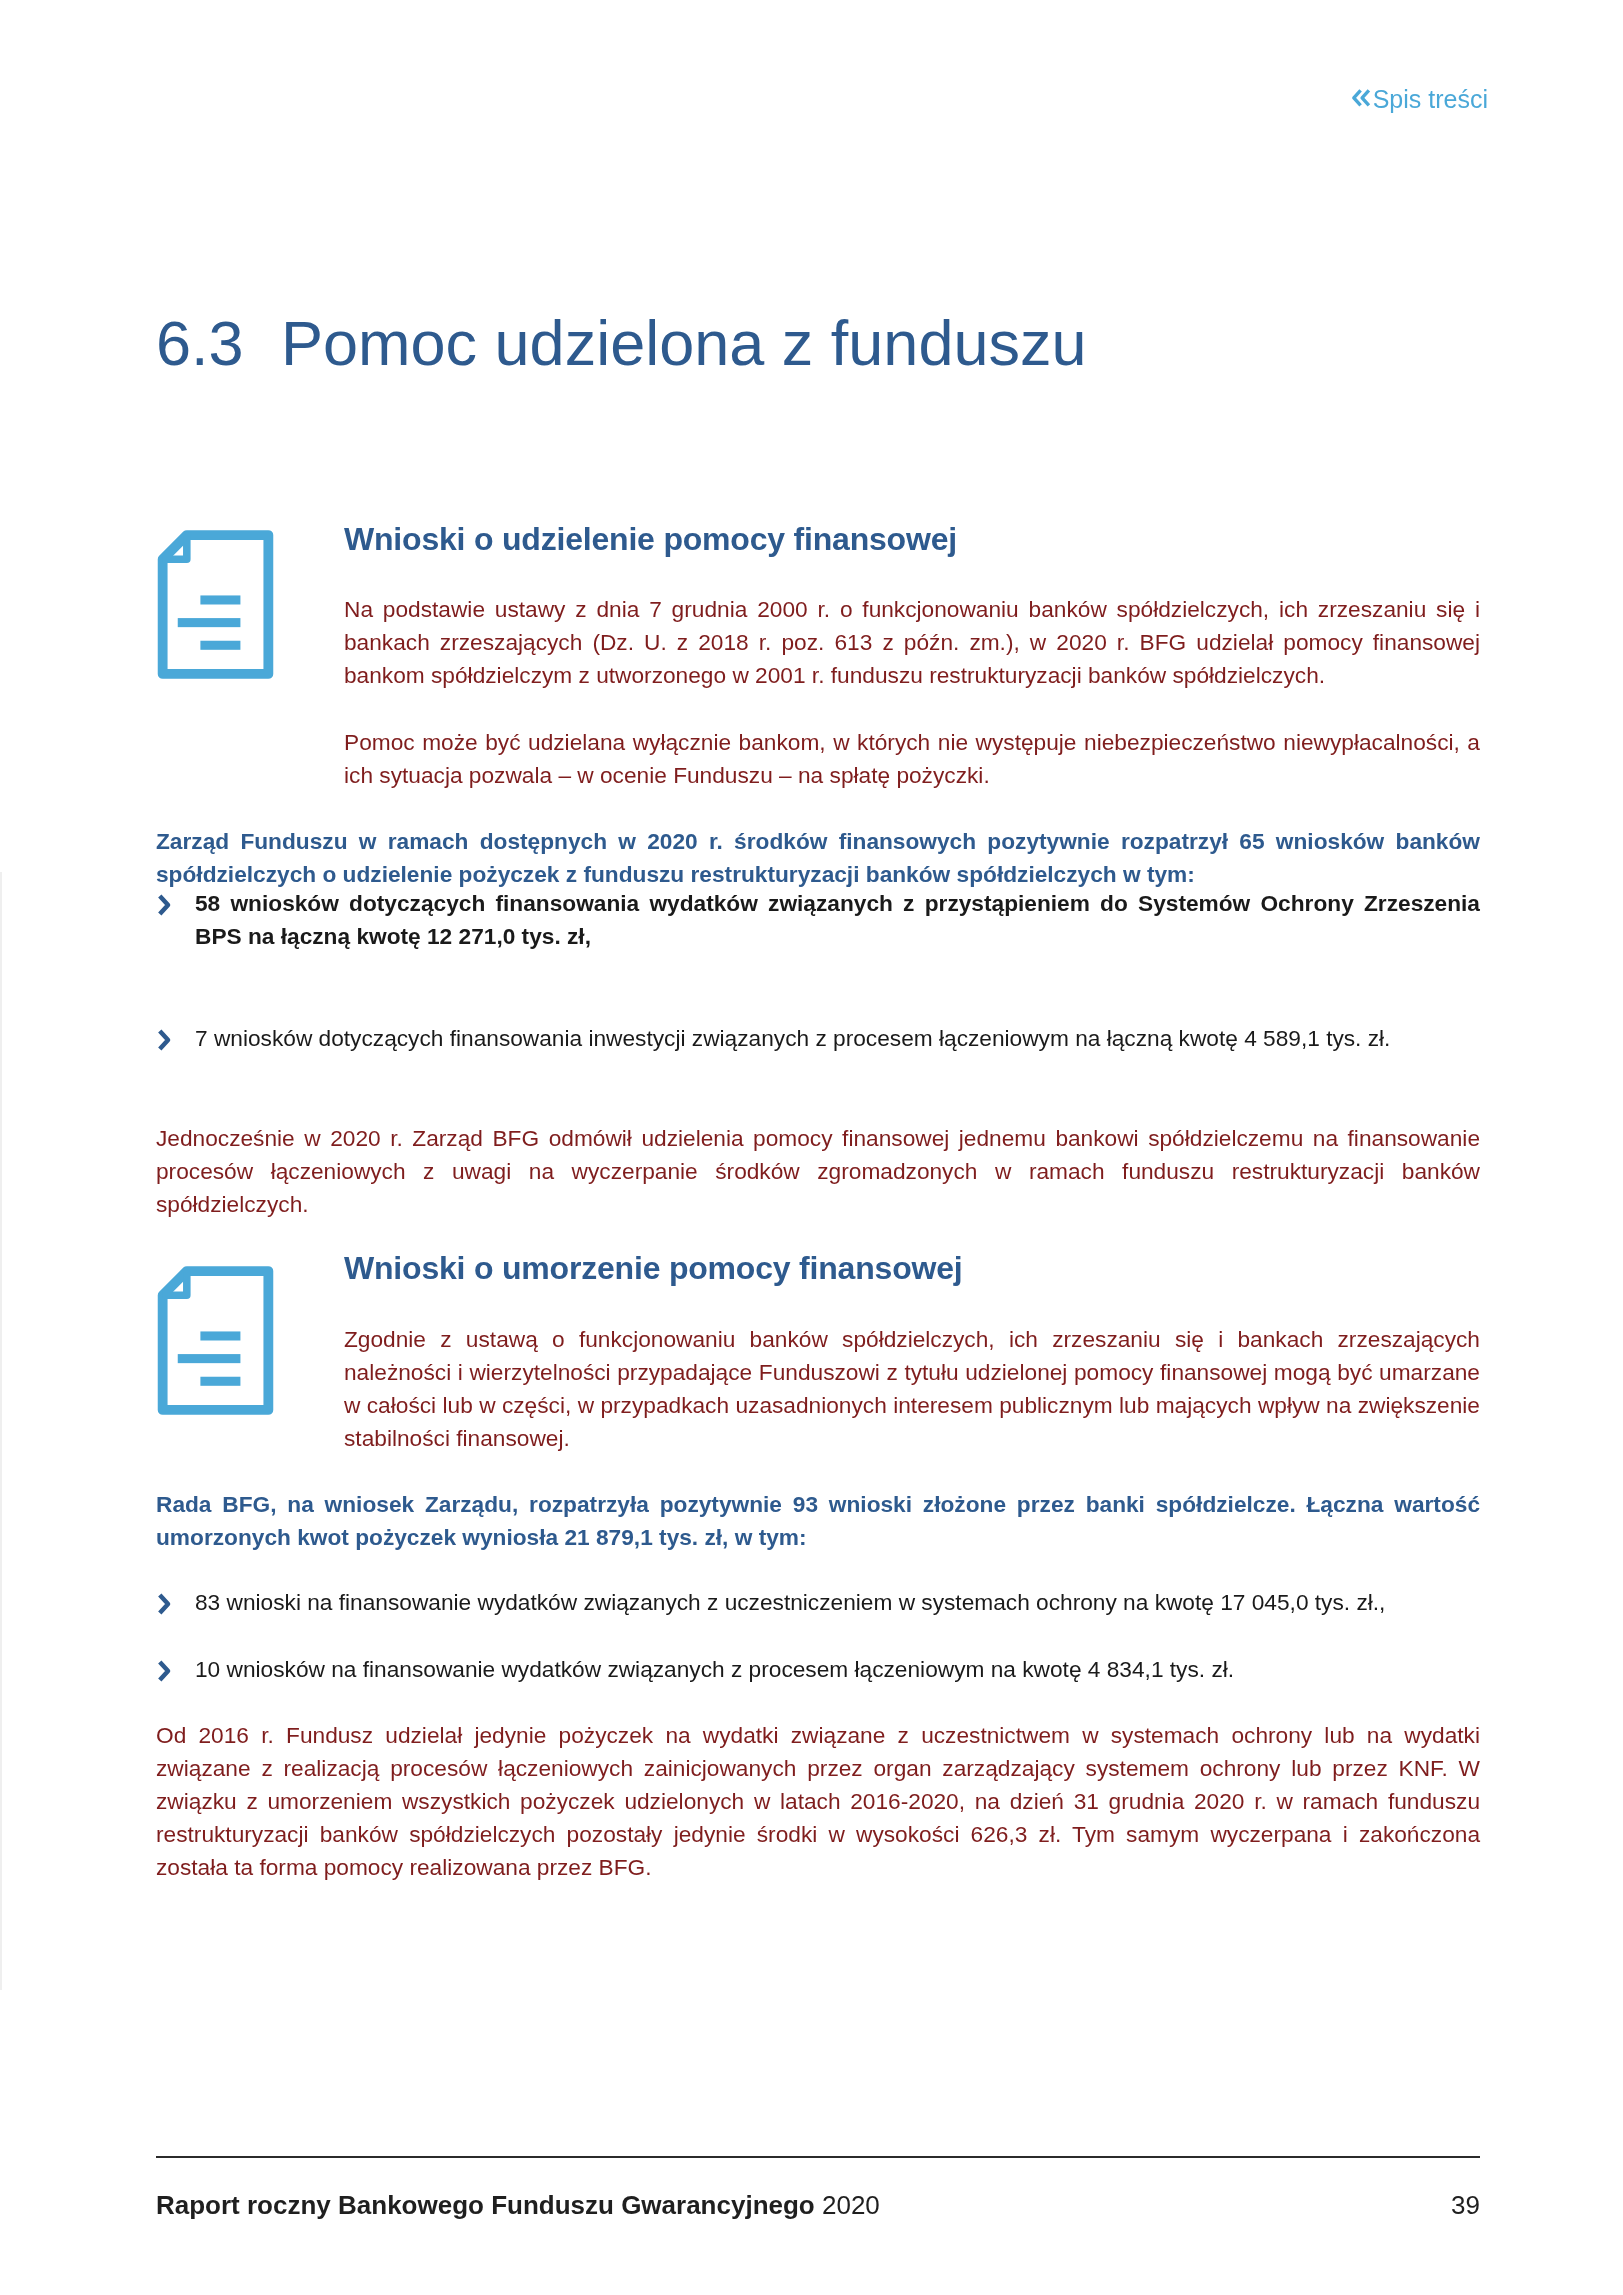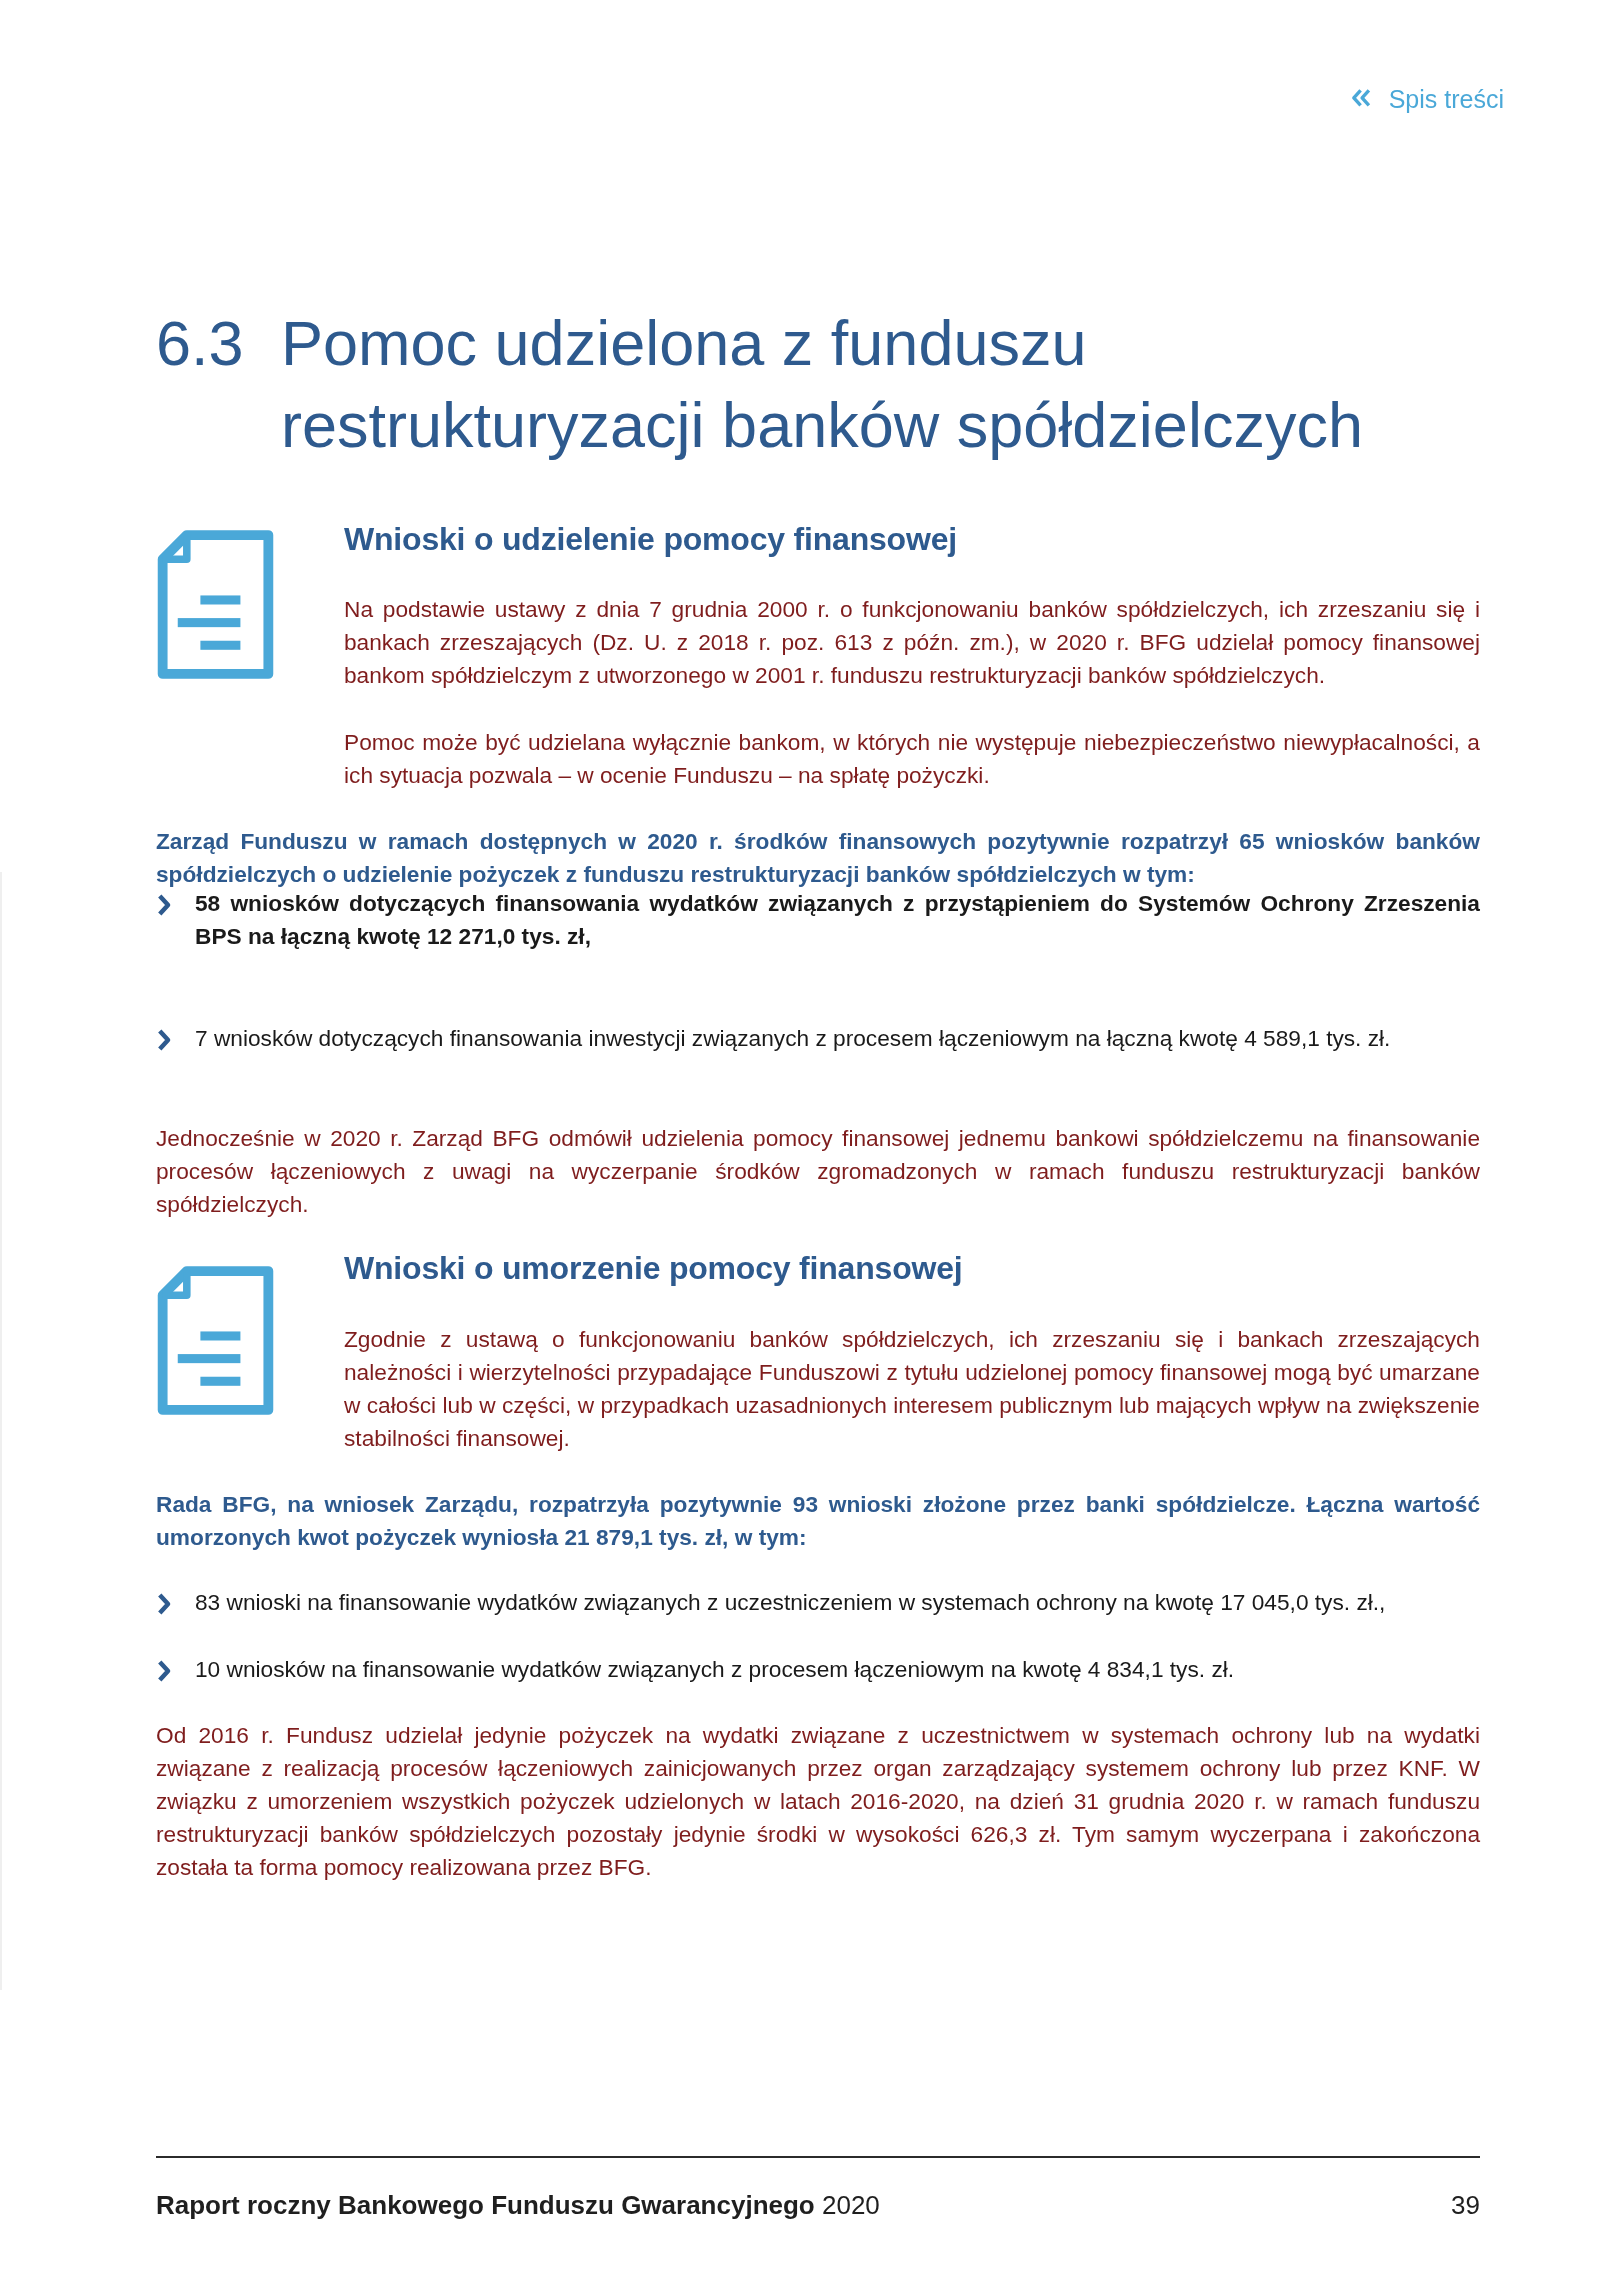--- a/index.html
+++ b/index.html
@@ -3,21 +3,21 @@
 <meta charset="utf-8">
 <style>
   html, body { margin: 0; padding: 0; background: #ffffff; }
   body {
     width: 1623px; height: 2295px; position: relative; overflow: hidden;
     font-family: "Liberation Sans", "DejaVu Sans", sans-serif;
     color: #1a1a1a;
   }
   .toc-link {
     position: absolute; top: 85px; left: 1350px;
-    display: flex; align-items: center; gap: 16px;
+    display: flex; align-items: center; gap: 0;
     color: #4aa8d8; font-size: 25px; text-decoration: none; cursor: pointer;
   }
   .toc-link svg { width: 22.7px; height: 19.6px; }
   .section-title {
     position: absolute; left: 156px; top: 302px; width: 1359px;
     color: #2e5a8e; font-size: 63px; line-height: 82px; font-weight: normal;
     margin: 0;
   }
   .section-title .num { display: inline-block; width: 125px; }
   .section-title .line2 { display: block; padding-left: 125px; }
@@ -65,21 +65,20 @@
     <svg viewBox="0 0 30 26">
         <path d="M14 3 L5 13 L14 23" fill="none" stroke="#4aa8d8" stroke-width="4.5" stroke-linejoin="round"></path>
         <path d="M25 3 L16 13 L25 23" fill="none" stroke="#4aa8d8" stroke-width="4.5" stroke-linejoin="round"></path>
       </svg>
   </span>
   <span>Spis treści</span>
 </a>
 
 <h1 class="section-title">
   <span class="num">6.3</span><span>Pomoc udzielona z funduszu</span>
-  <span class="line2">restrukturyzacji banków spółdzielczych</span>
 </h1>
 
 <div class="doc-icon" style="left:155px; top:529px;">
   <svg viewBox="0 0 160 200">
     <path d="M42 8 L150 8 L150 192 L10 192 L10 40 Z" fill="none" stroke="#4aa8d8" stroke-width="13" stroke-linejoin="round"></path>
     <path d="M10 40 L42 40 L42 8" fill="none" stroke="#4aa8d8" stroke-width="10" stroke-linejoin="round"></path>
     <rect x="60" y="88" width="53" height="12" fill="#4aa8d8"></rect>
     <rect x="30" y="118" width="83" height="12" fill="#4aa8d8"></rect>
     <rect x="60" y="148" width="53" height="12" fill="#4aa8d8"></rect>
   </svg>

